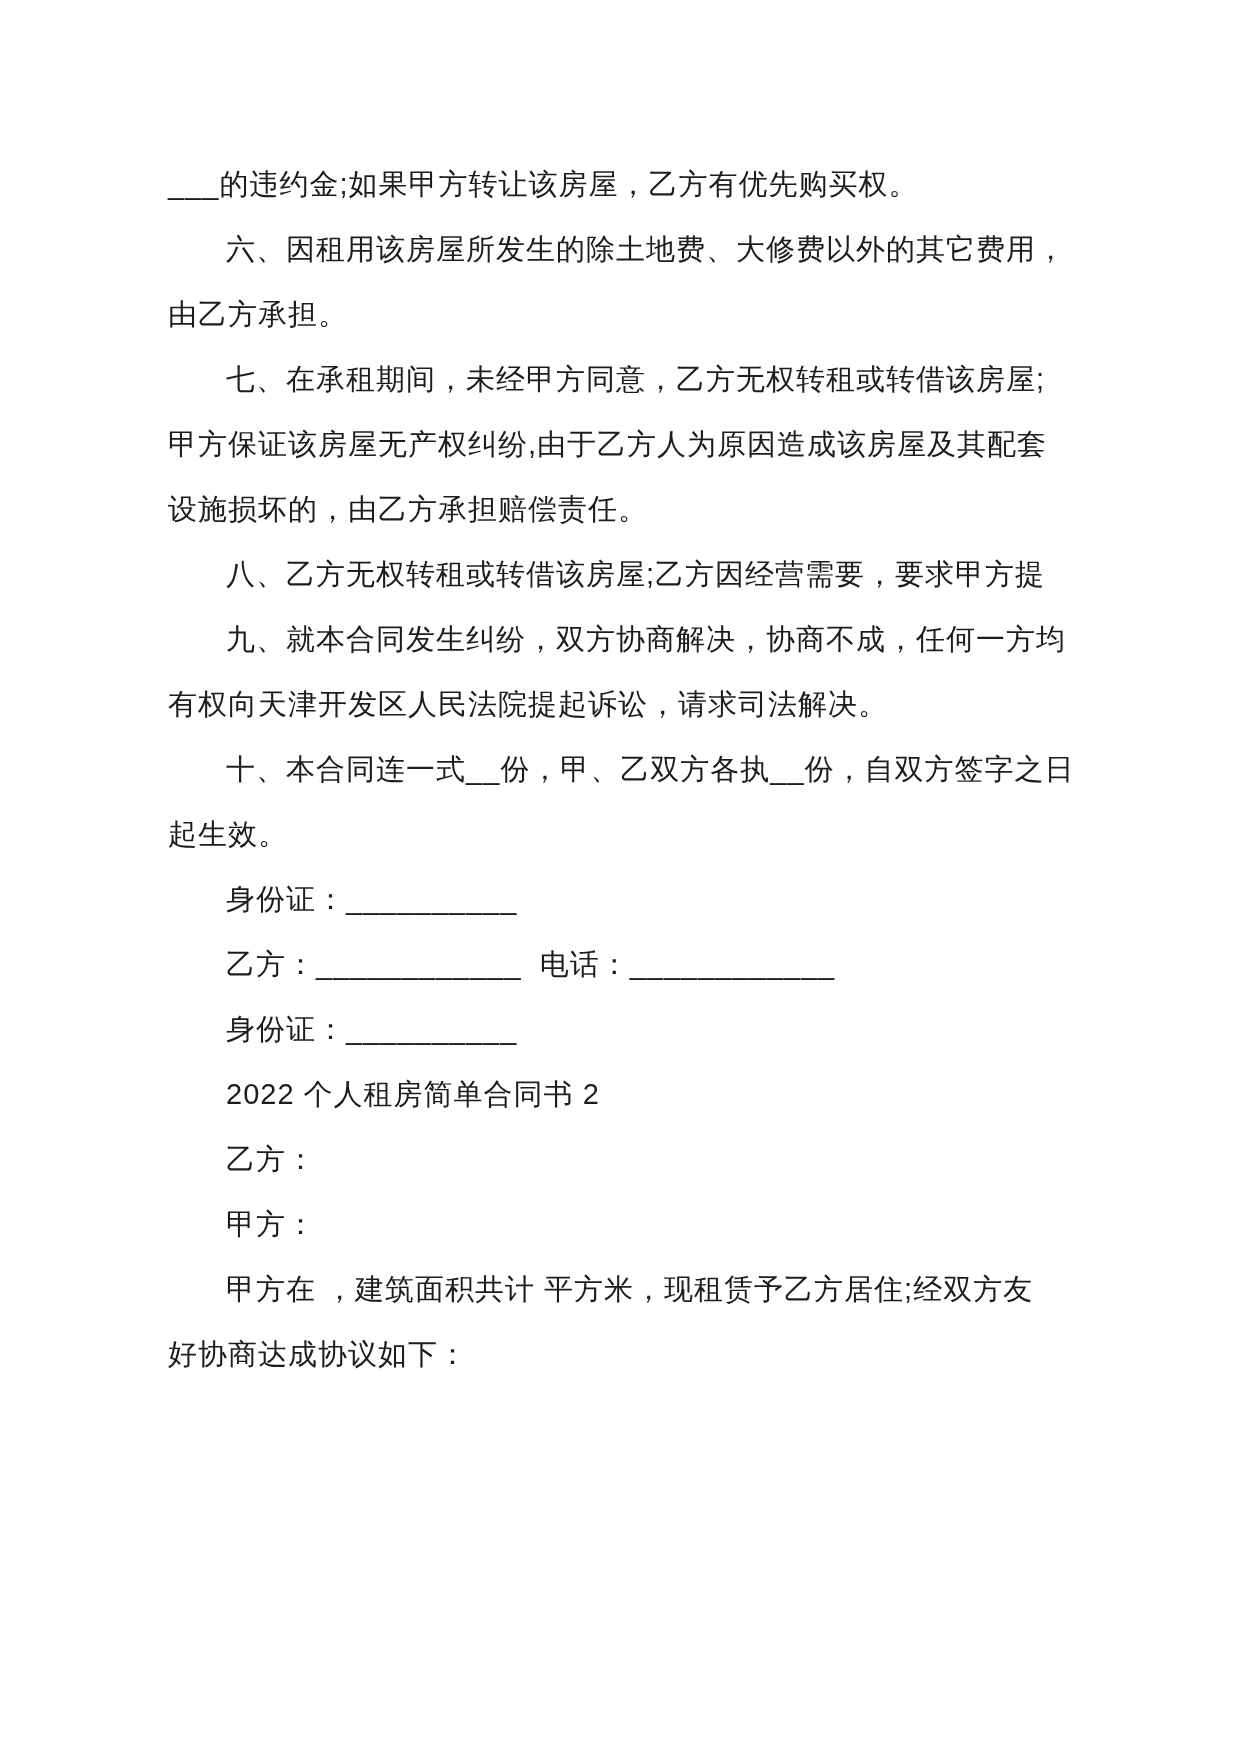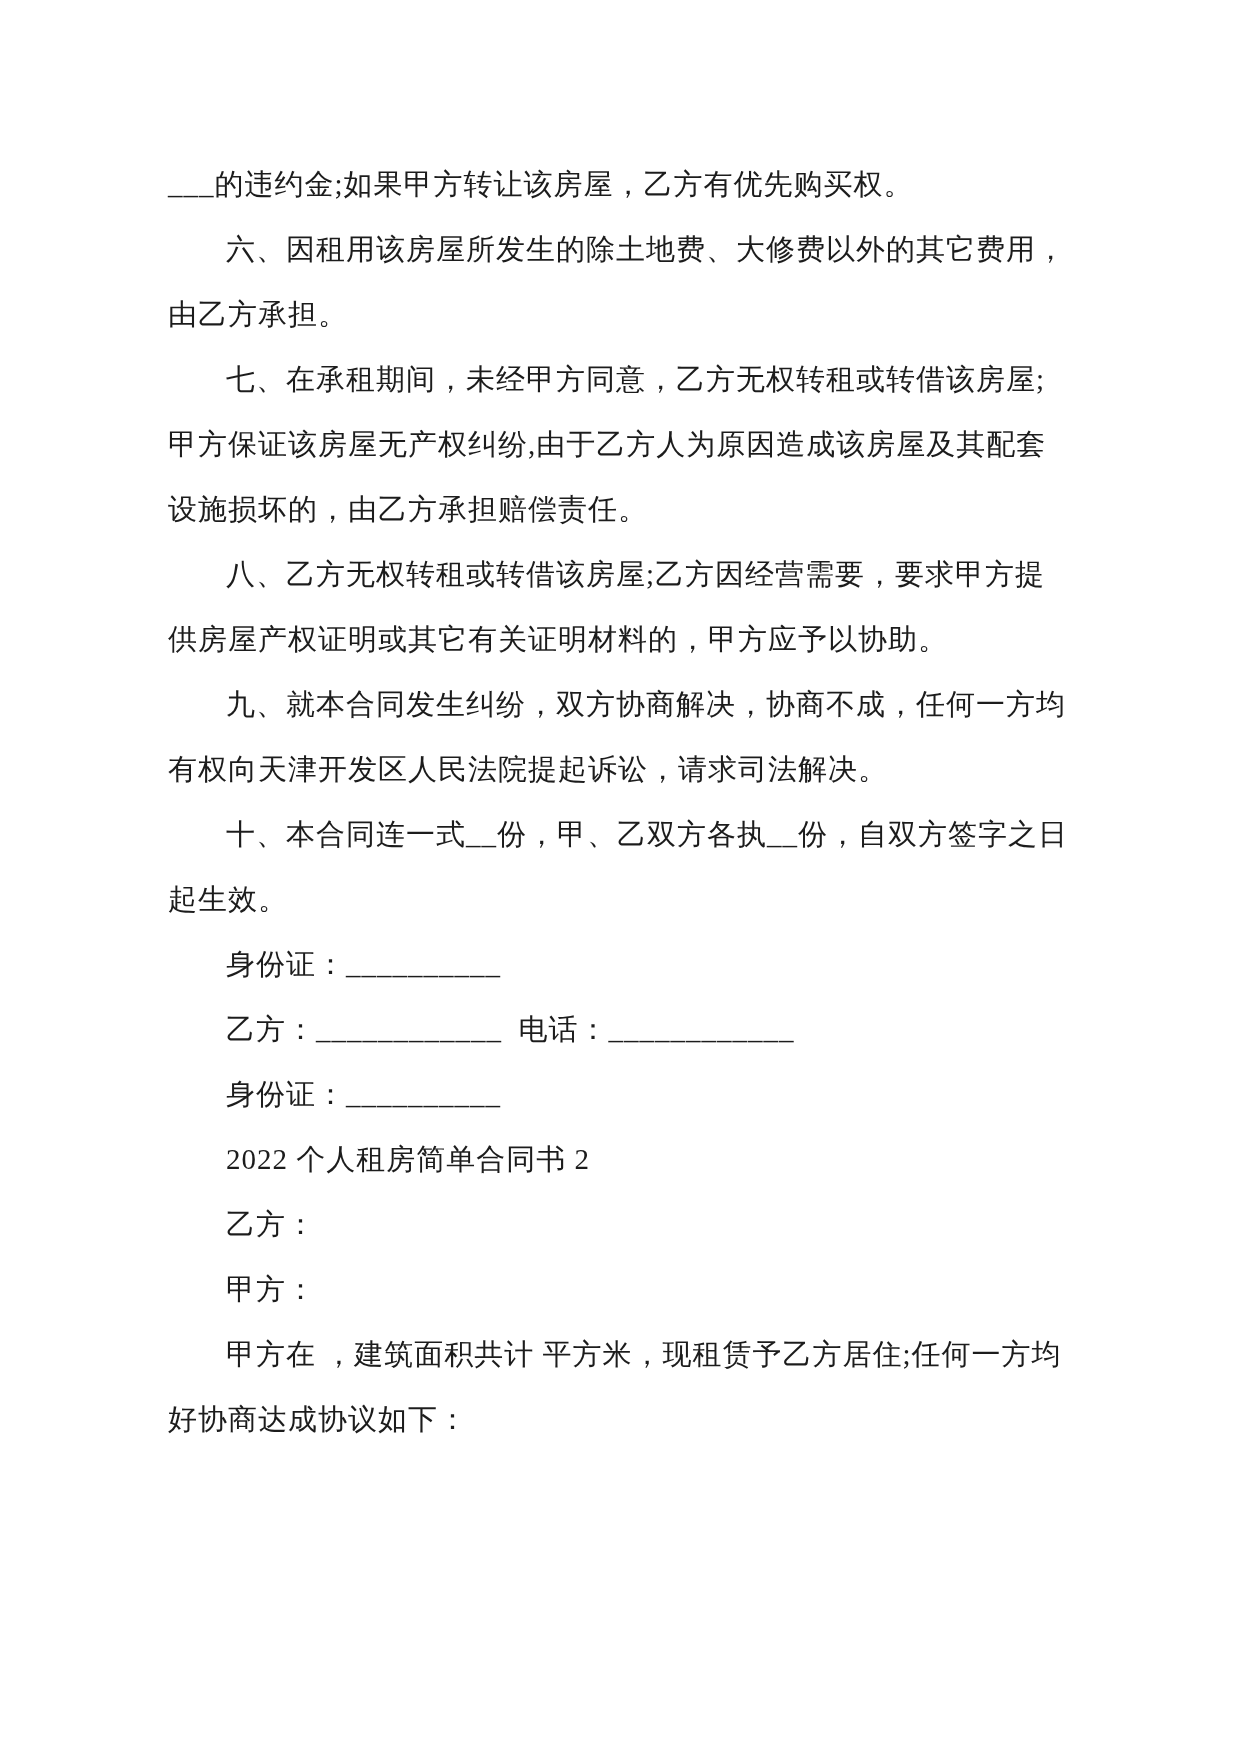--- a/index.html
+++ b/index.html
@@ -6,21 +6,21 @@
     margin: 0;
     padding: 0;
     background: #ffffff;
   }
   .page {
     position: relative;
     width: 1241px;
     height: 1443px;
     background: #ffffff;
     overflow: hidden;
-    font-family: Liberation Serif, serif;
+    font-family: Liberation Sans, sans-serif;
   }
   .doc-body {
     position: absolute;
     left: 168px;
     top: 152px;
     width: 915px;
   }
   .line {
     height: 65px;
     display: flex;
@@ -50,31 +50,30 @@
 
 <div class="page">
   <main class="doc-body">
     <div class="line">___的违约金;如果甲方转让该房屋，乙方有优先购买权。</div>
     <div class="line indent">六、因租用该房屋所发生的除土地费、大修费以外的其它费用，</div>
     <div class="line">由乙方承担。</div>
     <div class="line indent">七、在承租期间，未经甲方同意，乙方无权转租或转借该房屋;</div>
     <div class="line">甲方保证该房屋无产权纠纷,由于乙方人为原因造成该房屋及其配套</div>
     <div class="line">设施损坏的，由乙方承担赔偿责任。</div>
     <div class="line indent">八、乙方无权转租或转借该房屋;乙方因经营需要，要求甲方提</div>
-    <div class="line">供房屋产权证明或其它有关证明材料的，甲方应予以协助。</div>
     <div class="line indent">九、就本合同发生纠纷，双方协商解决，协商不成，任何一方均</div>
     <div class="line">有权向天津开发区人民法院提起诉讼，请求司法解决。</div>
     <div class="line indent">十、本合同连一式__份，甲、乙双方各执__份，自双方签字之日</div>
     <div class="line">起生效。</div>
     <div class="line indent">身份证：__________</div>
     <div class="line indent">乙方：____________  电话：____________</div>
     <div class="line indent">身份证：__________</div>
     <div class="line indent">2022 个人租房简单合同书 2</div>
     <div class="line indent">乙方：</div>
     <div class="line indent">甲方：</div>
-    <div class="line indent">甲方在 ，建筑面积共计 平方米，现租赁予乙方居住;任何一方均</div>
+    <div class="line indent">甲方在 ，建筑面积共计 平方米，现租赁予乙方居住;经双方友</div>
     <div class="line">好协商达成协议如下：</div>
   </main>
 
   <footer class="page-footer">
     <span>第 3 页 共 11 页</span>
   </footer>
 </div>
 
 </body></html>

